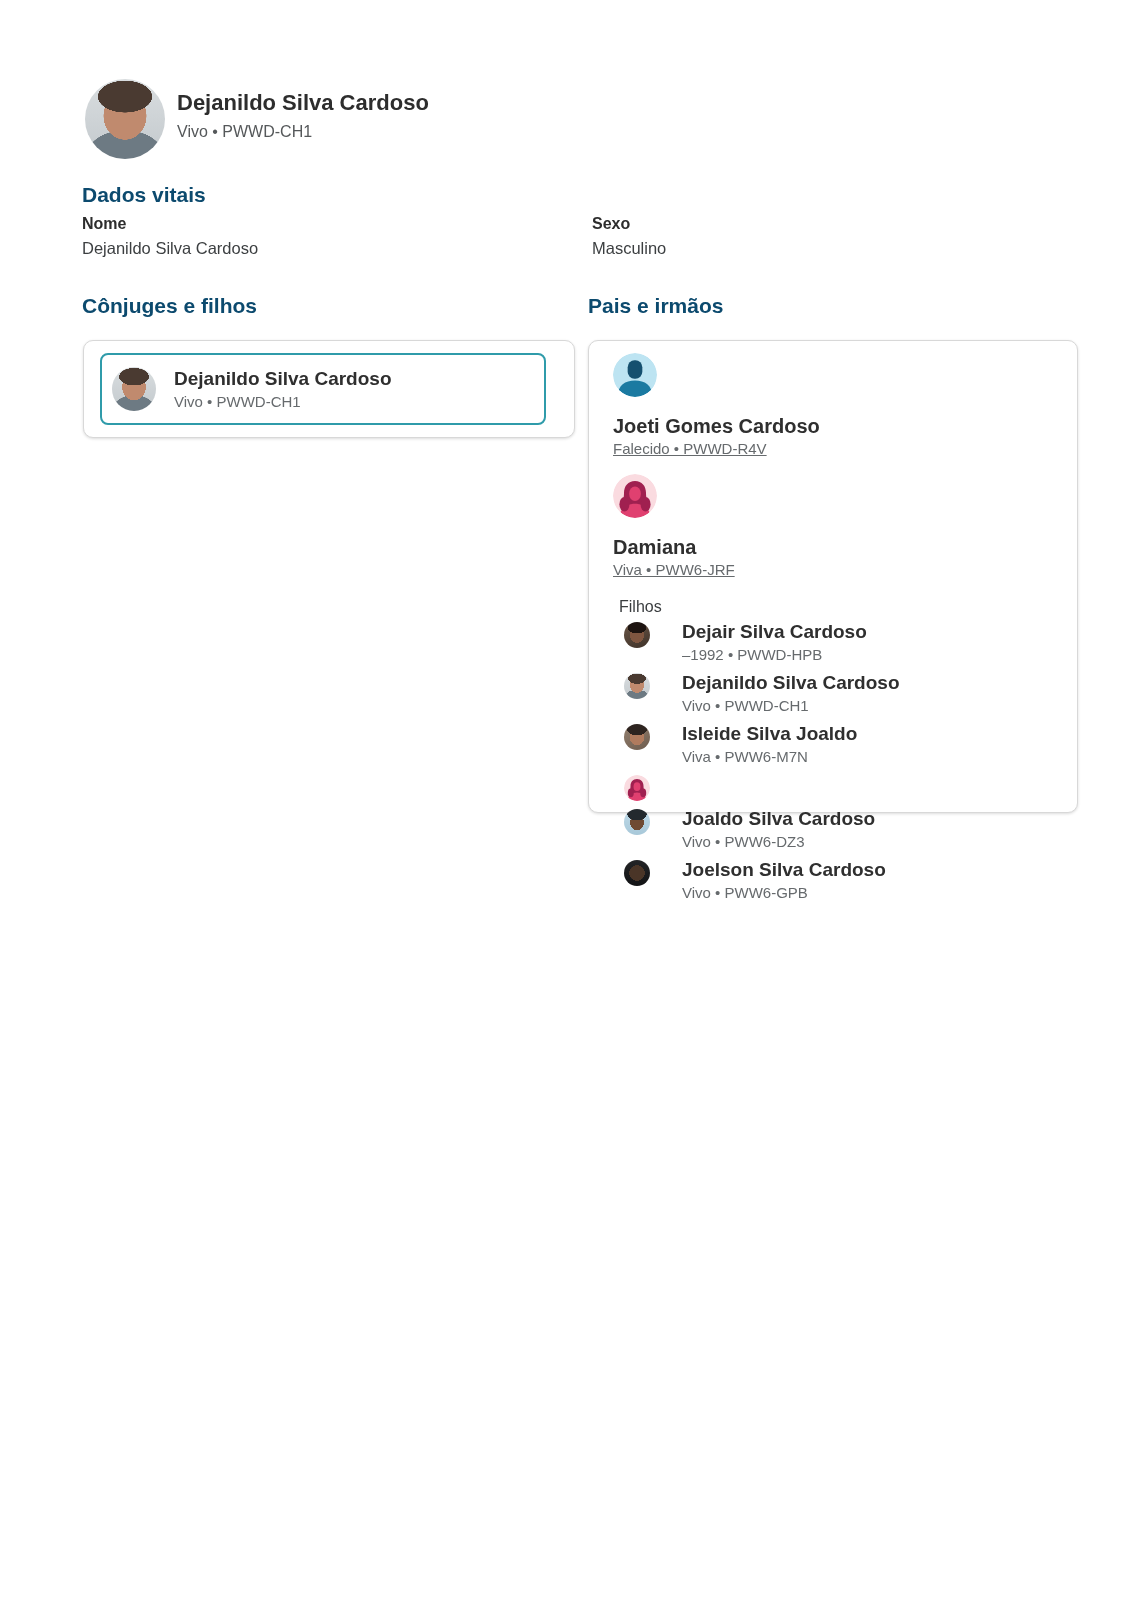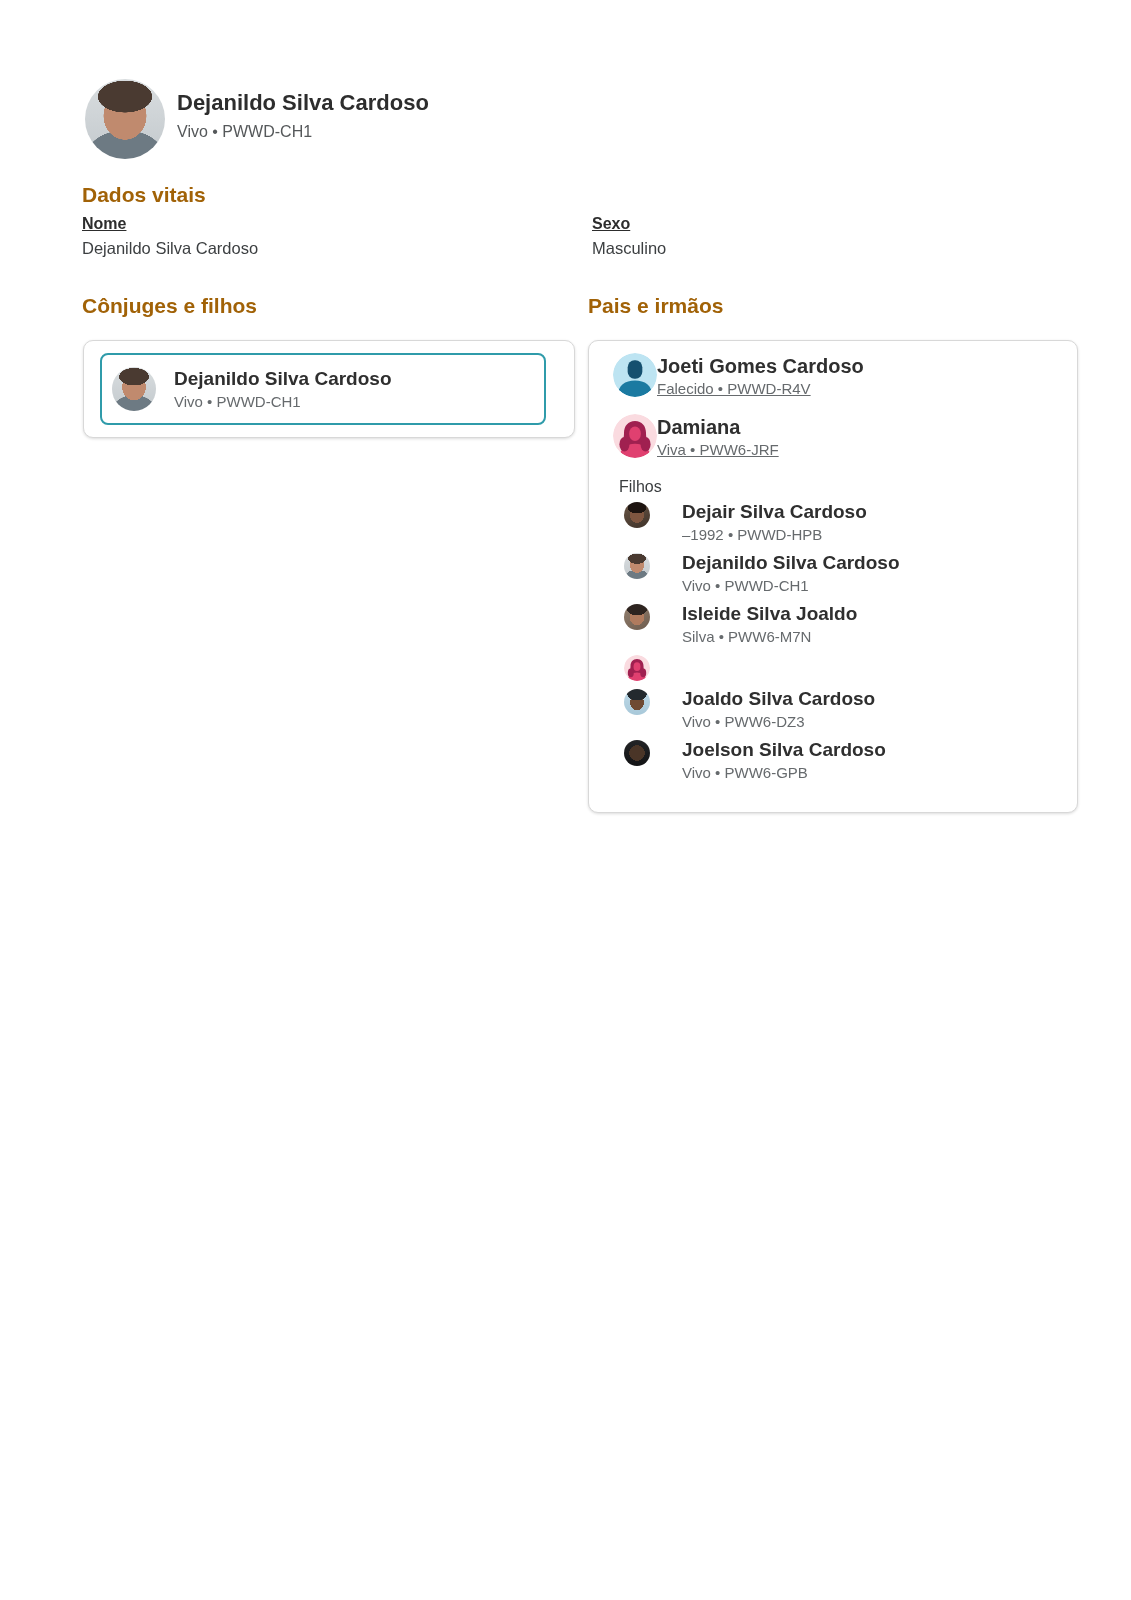--- a/index.html
+++ b/index.html
@@ -14,27 +14,27 @@
   
   .header-avatar {
     left:85px; top:79px; width:80px; height:80px; border-radius:50%;
     overflow:hidden; cursor:pointer;
   }
   .header-text { left:177px; top:90px; }
   .person-title { font-size:22px; font-weight:bold; color:#2d2d2d; line-height:26px; }
   .person-sub   { font-size:16px; color:#55585a; margin-top:7px; }
 
   
-  .h2 { font-size:21px; font-weight:bold; color:#a16207; }
+  .h2 { font-size:21px; font-weight:bold; color:#0c4a6e; }
   .vitals-heading  { left:82px;  top:183px; }
   .spouses-heading { left:82px;  top:294px;text-align:right; }
   .parents-heading { left:588px; top:294px; }
   .field-nome { left:82px;  top:215px; }
   .field-sexo { left:592px; top:215px; }
-  .field-label { font-size:16px; font-weight:bold; color:#2d2d2d;text-decoration:underline; }
+  .field-label { font-size:16px; font-weight:bold; color:#2d2d2d; }
   .field-value { font-size:16.5px; color:#3c3f41; margin-top:6px; }
 
   
   .card {
     background:#fff; border:1px solid #d8d8d8; border-radius:10px;
     box-shadow:0 1px 3px rgba(0,0,0,0.14);
   }
   .spouses-card { left:83px; top:340px; width:492px; height:98px; }
   .parents-card { left:588px; top:340px; width:490px; height:473px;
                   padding:12px 18px 0 24px; }
@@ -42,21 +42,21 @@
   .selected-person-card {
     position:absolute; left:16px; top:12px; width:446px; height:72px;
     border:2px solid #2f9baa; border-radius:8px; background:#fff;
     display:flex; align-items:center; padding-left:10px; gap:18px; cursor:pointer;
   }
   .avatar-44 { width:44px; height:44px; border-radius:50%; overflow:hidden; flex:0 0 44px; }
   .avatar-26 { width:26px; height:26px; border-radius:50%; overflow:hidden; flex:0 0 26px; margin-top:3px; }
   .row-name { font-size:19px; font-weight:bold; color:#2f2f2f; line-height:25px; cursor:pointer; }
   .row-sub  { font-size:15px; color:#666a6d; line-height:21px; }
 
-  .parent-row { display:flex; margin-bottom:15px; cursor:pointer; }
+  .parent-row { display:flex; gap:16px; margin-bottom:15px; cursor:pointer;flex-direction:column; }
   .parent-row .row-name { font-size:20px; line-height:26px; }
   .parent-row .row-sub  { line-height:20px;text-decoration:underline; }
 
   .children-label { font-size:16px; color:#3a3d3f; margin:13px 0 0 6px; line-height:24px; }
   .child-row { display:flex; gap:32px; margin:0 0 5px 11px; cursor:pointer; }
   .child-row .texts { padding-top:0; }
 
   .sil { width:100%; height:100%; display:block; }
 
   
@@ -188,21 +188,21 @@
     <div class="texts">
       <div class="row-name">Dejanildo Silva Cardoso</div>
       <div class="row-sub">Vivo • PWWD-CH1</div>
     </div>
   </div>
 
   <div class="child-row">
     <div class="avatar-26 ph-isleide"></div>
     <div class="texts">
       <div class="row-name">Isleide Silva Joaldo</div>
-      <div class="row-sub">Silva • PWW6-M7N</div>
+      <div class="row-sub">Viva • PWW6-M7N</div>
     </div>
   </div>
 
   <div class="child-row">
     <div class="avatar-26">
       <svg class="sil">
           <use href="#sil-female"></use>
         </svg>
     </div>
   </div>

